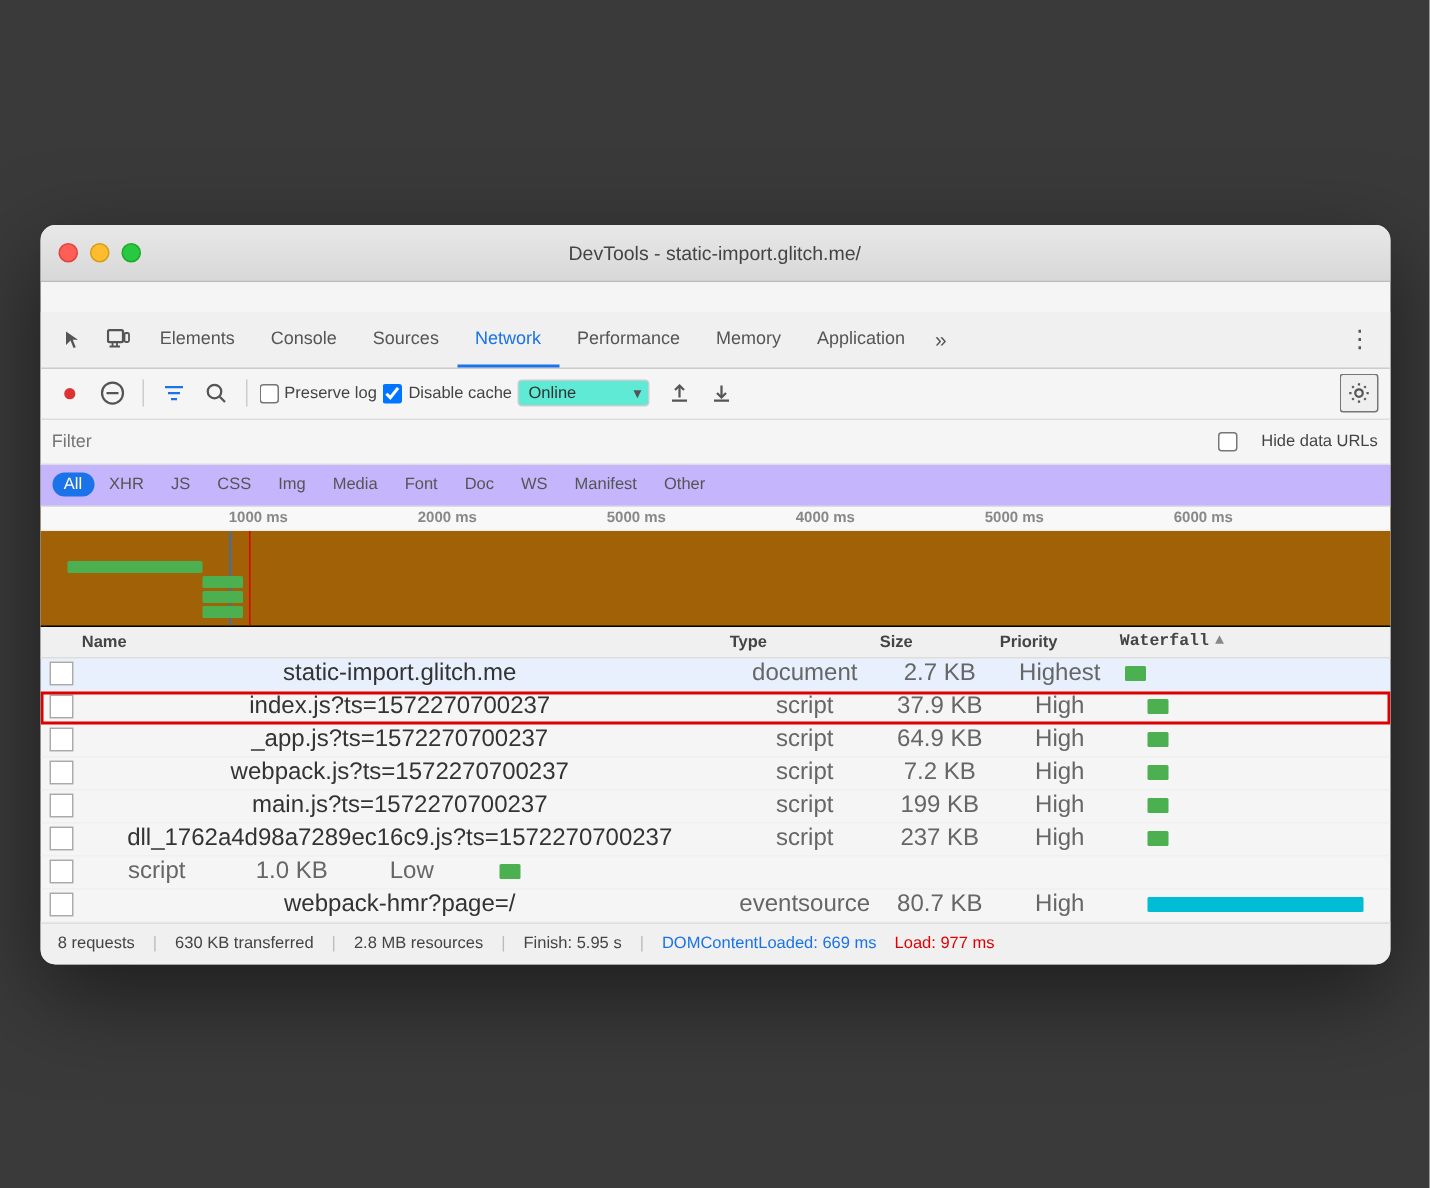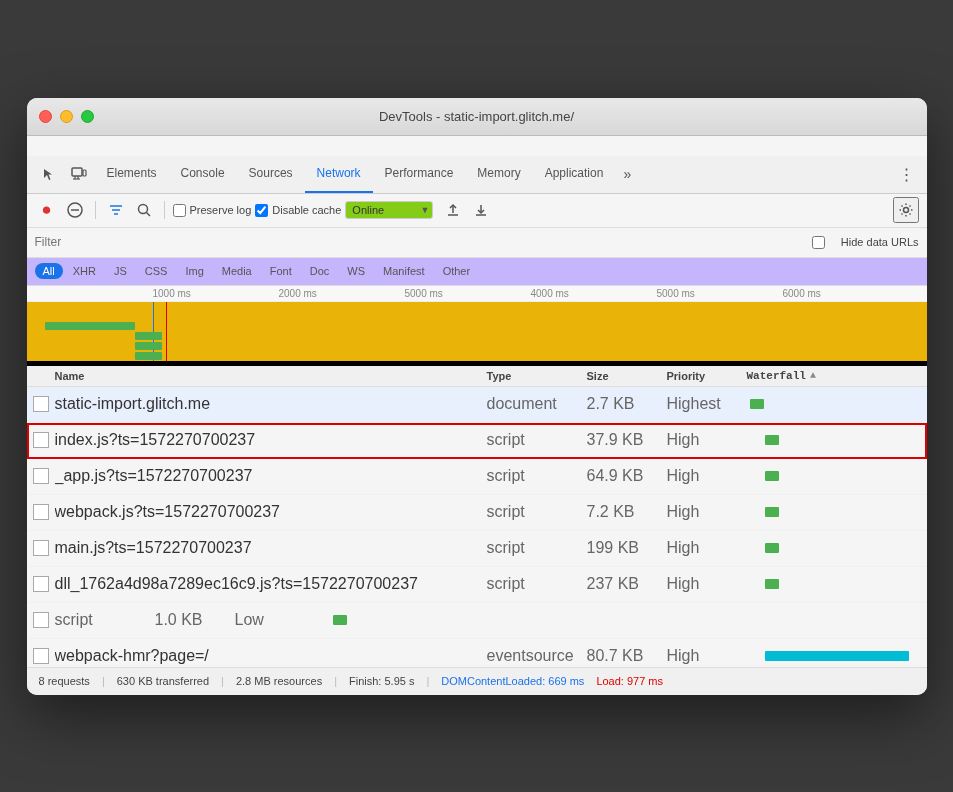--- a/index.html
+++ b/index.html
@@ -138,21 +138,21 @@
     .disable-cache-wrap {
       display: flex;
       align-items: center;
       gap: 4px;
       font-size: 11px;
       color: #444;
     }
     .throttle-select {
       font-size: 11px;
       border: 1px solid #ccc;
-      background: #84cc16;
+      background: #5eead4;
       border-radius: 3px;
       padding: 2px 20px 2px 6px;
       cursor: pointer;
       color: #333;
       appearance: none;
       -webkit-appearance: none;
       position: relative;
     }
     .throttle-wrap {
       position: relative;
@@ -223,25 +223,26 @@
       border: none;
       background: none;
       color: #555;
     }
     .type-btn.active {
       background: #1a73e8;
       color: #fff;
       border-radius: 10px;
     }
     .timeline-area {
-      background: #eab308;
-      border-bottom: 5px solid #000000;
+      background: #a16207;
+      border-bottom: 1px solid #000000;
       height: 80px;
       position: relative;
       overflow: hidden;
+      font-weight: bold;
     }
     .timeline-ruler {
       display: flex;
       position: absolute;
       top: 0;
       left: 0;
       right: 0;
       height: 16px;
       border-bottom: 1px solid #eee;
       background: #f8f8f8;
@@ -272,22 +273,23 @@
     }
     .col-name { flex: 1; padding-left: 28px; }
     .col-type { width: 100px; }
     .col-size { width: 80px; }
     .col-priority { width: 80px; }
     .col-waterfall { width: 180px; display: flex; align-items: center; gap: 4px; font-family: Liberation Mono, monospace; }
     .table-row {
       display: flex;
       border-bottom: 1px solid #f0f0f0;
       align-items: center;
-      height: 36px;
-      cursor: pointer;
+      height: 22px;
+      cursor: pointer;
+      text-align: center;
     }
     .table-row.selected { background: #e8f0fe; }
     .table-row.highlighted { 
       outline: 2px solid #d00; 
       outline-offset: -2px;
       position: relative;
       z-index: 1;
     }
     .row-icon {
       width: 16px;

